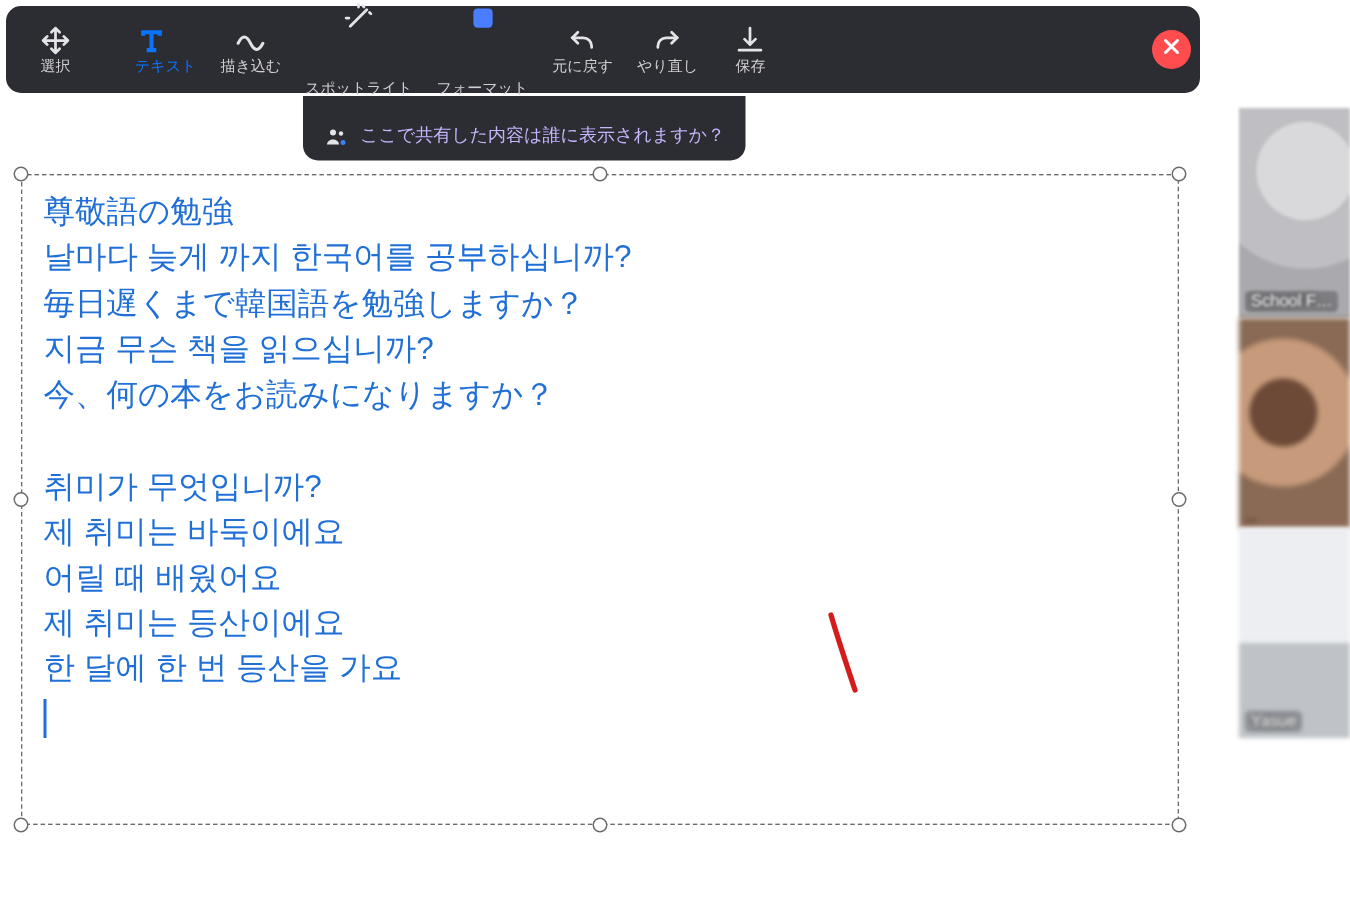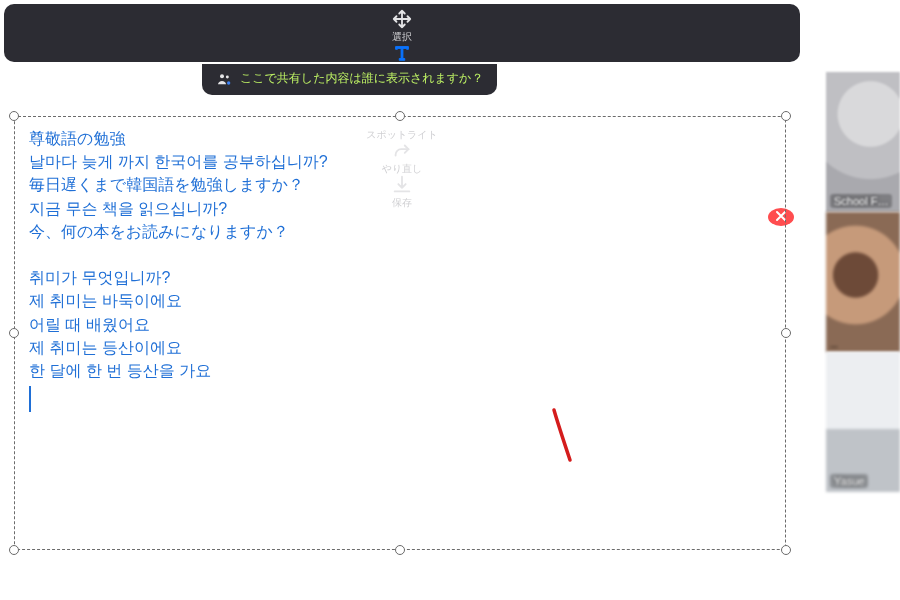--- a/index.html
+++ b/index.html
@@ -18,21 +18,20 @@
     top: 4px; left: 4px;
     width: 796px;
     height: 58px;
     background: #2c2c33;
     border-radius: 10px;
     display: flex;
     align-items: stretch;
     padding: 4px 6px;
     gap: 0;
     color: #e4e4e6;
-    flex-direction: column;
   }
   .tb-item {
     display: flex;
     flex-direction: column;
     align-items: center;
     justify-content: center;
     padding: 0 8px;
     min-width: 54px;
     gap: 2px;
     cursor: pointer;
@@ -59,24 +58,24 @@
     cursor:pointer;
   }
   .tb-close svg { width:12px; height:12px; }
 
   
   .privacy-pill {
     position:absolute;
     top:64px;
     left: 202px;
     background:#2c2c33;
-    color:#bef264;
+    color:#c4b5fd;
     border-radius: 0 0 10px 10px;
     font-size:12px;
-    padding:6px 14px 8px 14px;
+    padding:18px 14px 8px 14px;
     display:flex;
     align-items:center;
     gap:8px;
   }
   .privacy-pill .icon { display:flex; }
   .privacy-pill .icon svg { width:16px; height:16px; }
 
   
   .text-frame {
     position:absolute;
@@ -99,21 +98,21 @@
   .h-tr { right:-6px; top:-6px; }
   .h-bl { left:-6px; bottom:-6px; }
   .h-br { right:-6px; bottom:-6px; }
   .h-tm { left:50%; top:-6px; transform:translateX(-50%);}
   .h-bm { left:50%; bottom:-6px; transform:translateX(-50%);}
   .h-lm { left:-6px; top:50%; transform:translateY(-50%);}
   .h-rm { right:-6px; top:50%; transform:translateY(-50%);}
 
   .text-content {
     color:#1f6fd6;
-    font-size:16px;
+    font-size:21px;
     line-height:1.45;
     white-space:pre-wrap;
     font-family: "Hiragino Sans", "Malgun Gothic", "Meiryo", sans-serif;
   }
   .caret {
     display:inline-block;
     width:1.5px; height:26px;
     background:#1f6fd6;
     vertical-align:bottom;
     margin-top:4px;
@@ -183,33 +182,58 @@
 
   <div class="tb-item active">
     <span class="icon">
       <svg viewBox="0 0 24 24" fill="#0a74ff">
           <path d="M5 5h14v3h-2V7h-4v11h2v2H9v-2h2V7H7v1H5V5z"></path>
         </svg>
     </span>
     <span class="tb-label">テキスト</span>
   </div>
 
+  <div class="tb-item">
+    <span class="icon">
+      <svg viewBox="0 0 24 24" fill="none" stroke="#e4e4e6" stroke-width="2.2" stroke-linecap="round">
+          <path d="M3 14c3-6 6-6 9 0s6 6 9 0"></path>
+        </svg>
+    </span>
+    <span class="tb-label">描き込む</span>
+  </div>
 
 
   <div class="tb-item wider">
     <span class="icon">
       <svg viewBox="0 0 24 24" fill="none" stroke="#e4e4e6" stroke-width="2" stroke-linecap="round">
           <path d="M6 18L18 6M15 3l1 1M20 8l1 1M12 2v2M3 12h2"></path>
         </svg>
     </span>
     <span class="tb-label">スポットライト</span>
   </div>
 
 
-
+  <div class="tb-item wider">
+    <span class="icon">
+      <svg viewBox="0 0 24 24" fill="#4a7dff">
+          <rect x="5" y="5" width="14" height="14" rx="3"></rect>
+        </svg>
+    </span>
+    <span class="tb-label">フォーマット</span>
+  </div>
+
+  <div class="tb-item">
+    <span class="icon">
+      <svg viewBox="0 0 24 24" fill="none" stroke="#e4e4e6" stroke-width="2" stroke-linecap="round">
+          <path d="M9 14l-4-4 4-4"></path>
+          <path d="M5 10h8a6 6 0 016 6v1"></path>
+        </svg>
+    </span>
+    <span class="tb-label">元に戻す</span>
+  </div>
 
   <div class="tb-item">
     <span class="icon">
       <svg viewBox="0 0 24 24" fill="none" stroke="#e4e4e6" stroke-width="2" stroke-linecap="round">
           <path d="M15 14l4-4-4-4"></path>
           <path d="M19 10h-8a6 6 0 00-6 6v1"></path>
         </svg>
     </span>
     <span class="tb-label">やり直し</span>
   </div>

